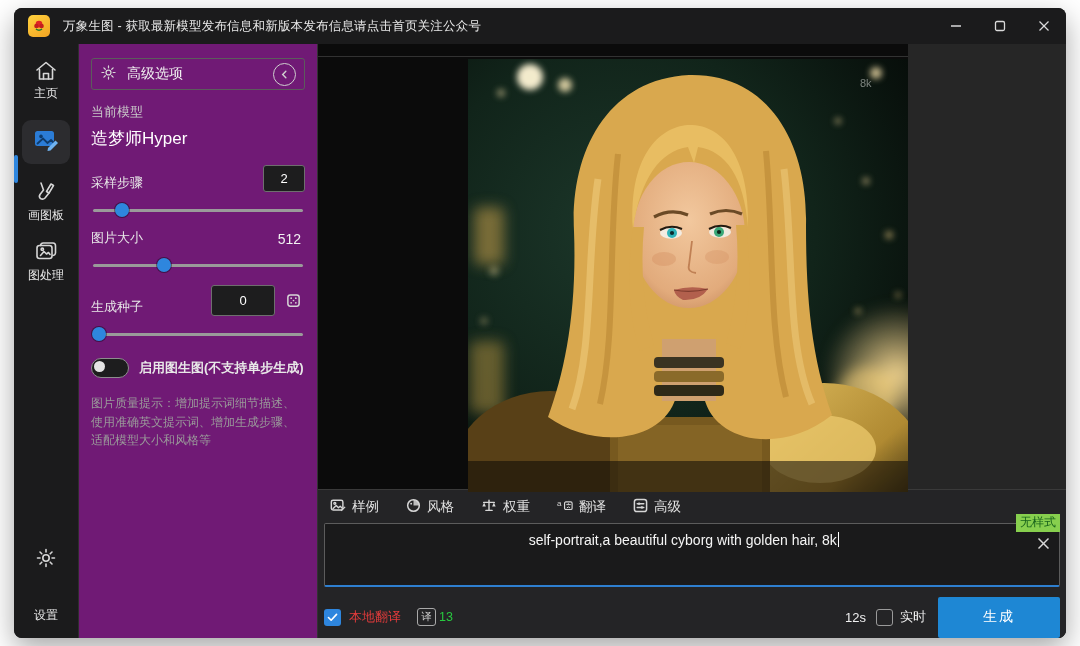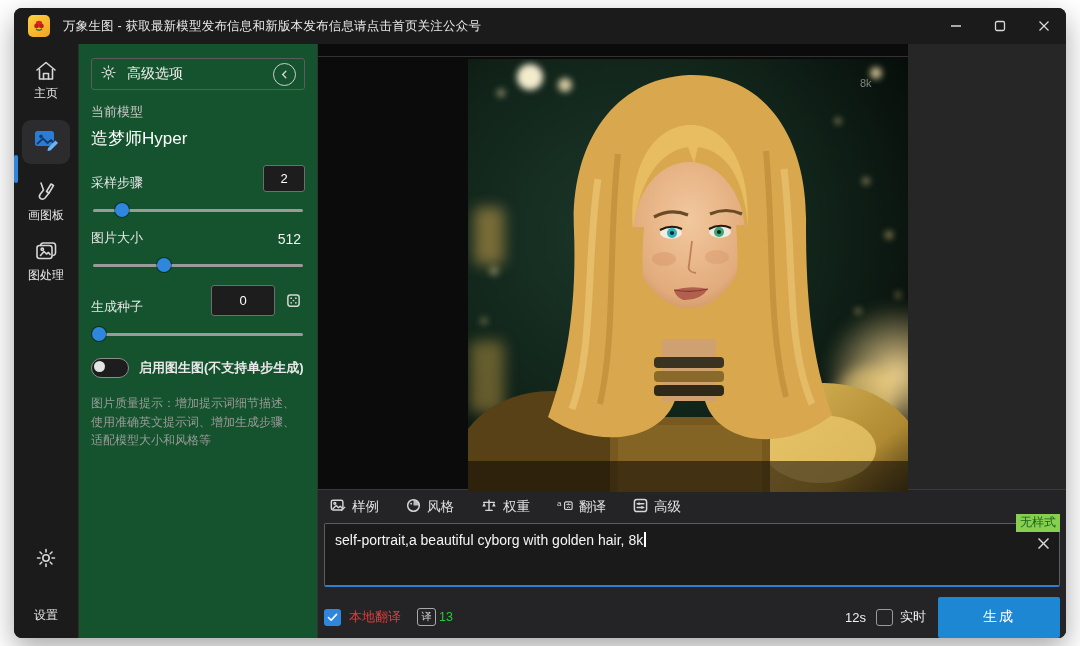--- a/index.html
+++ b/index.html
@@ -17,21 +17,21 @@
   
   .body{display:flex;height:594px;}
   .sidebar{width:64px;background:#1b1b1c;position:relative;display:flex;flex-direction:column;align-items:center;}
   .side-item{display:flex;flex-direction:column;align-items:center;gap:3px;margin-top:16px;color:#e8e8e8;font-size:12px;}
   .side-item svg{display:block;}
   .side-active{width:48px;height:44px;margin-top:18px;background:#2c2c2f;border-radius:9px;
                display:flex;align-items:center;justify-content:center;}
   .active-bar{position:absolute;left:0;top:111px;width:4px;height:28px;border-radius:3px;background:#2e86de;}
   .side-bottom{margin-top:auto;margin-bottom:14px;gap:38px;}
   
-  .panel{width:240px;background:#14532d;border-left:1px solid #2e2e2e;border-right:1px solid #323233;
+  .panel{width:240px;background:#701a75;border-left:1px solid #2e2e2e;border-right:1px solid #323233;
          box-sizing:border-box;padding:0 12px;}
   .panel-header{margin-top:14px;height:32px;border:1px solid #5c5c5c;border-radius:3px;display:flex;
                 align-items:center;padding:0 8px;box-sizing:border-box;}
   .panel-header .ph-title{font-size:14px;color:#f0f0f0;margin-left:10px;flex:1;}
   .collapse-btn{width:21px;height:21px;border:1.6px solid #cfcfcf;border-radius:50%;display:flex;
                 align-items:center;justify-content:center;}
   .lbl-s{font-size:13px;color:#c9c9c9;}
   .model-name{font-size:17px;color:#ffffff;margin-top:6px;}
   .row{display:flex;align-items:flex-end;justify-content:space-between;}
   .valbox{width:40px;height:25px;background:#1d1d1e;border:1px solid #6e6e6e;border-radius:3px;
@@ -54,21 +54,21 @@
   .preview{position:relative;height:453px;background:#0b0b0b;border-bottom:1px solid #3a3a3a;}
   .preview .topline{position:absolute;left:0;top:12px;width:590px;border-top:1px solid #323232;}
   .preview .rightstrip{position:absolute;right:0;top:0;width:158px;height:100%;background:#262626;}
   .genimage{position:absolute;left:150px;top:15px;width:440px;height:433px;}
   
   .bottom{flex:1;background:#242426;display:flex;flex-direction:column;padding:0 6px 4px 6px;box-sizing:border-box;}
   .ptoolbar{height:33px;display:flex;align-items:center;gap:27px;padding-left:6px;}
   .tbtn{display:flex;align-items:center;gap:6px;font-size:13.5px;color:#e3e3e3;}
   .promptwrap{position:relative;}
   .promptbox{height:64px;background:#1a1a1b;border:1px solid #5c5c5c;border-bottom:2px solid #2e7fd0;
-             border-radius:2px;padding:8px 26px 8px 10px;box-sizing:border-box;font-size:14px;color:#f5f5f5;}
+             border-radius:2px;padding:8px 26px 8px 10px;box-sizing:border-box;font-size:14px;color:#f5f5f5;text-align:center;}
   .caret{display:inline-block;width:1.5px;height:15px;background:#fff;vertical-align:-2px;margin-left:1px;
          animation:blink 1s steps(1) infinite;}
   @keyframes blink{50%{opacity:0;}}
   .stylebadge{position:absolute;top:-9px;right:0px;background:#87cf4e;color:#19641c;font-size:12px;
               padding:1px 4px;border-radius:0;line-height:1.3;}
   .prompt-clear{position:absolute;top:13px;right:10px;}
   .statusbar{height:34px;margin-top:13px;display:flex;align-items:center;}
   .cb{width:17px;height:17px;border-radius:3px;display:flex;align-items:center;justify-content:center;box-sizing:border-box;}
   .cb.checked{background:#2e86de;}
   .cb.empty{border:1.3px solid #9a9a9a;background:transparent;}

